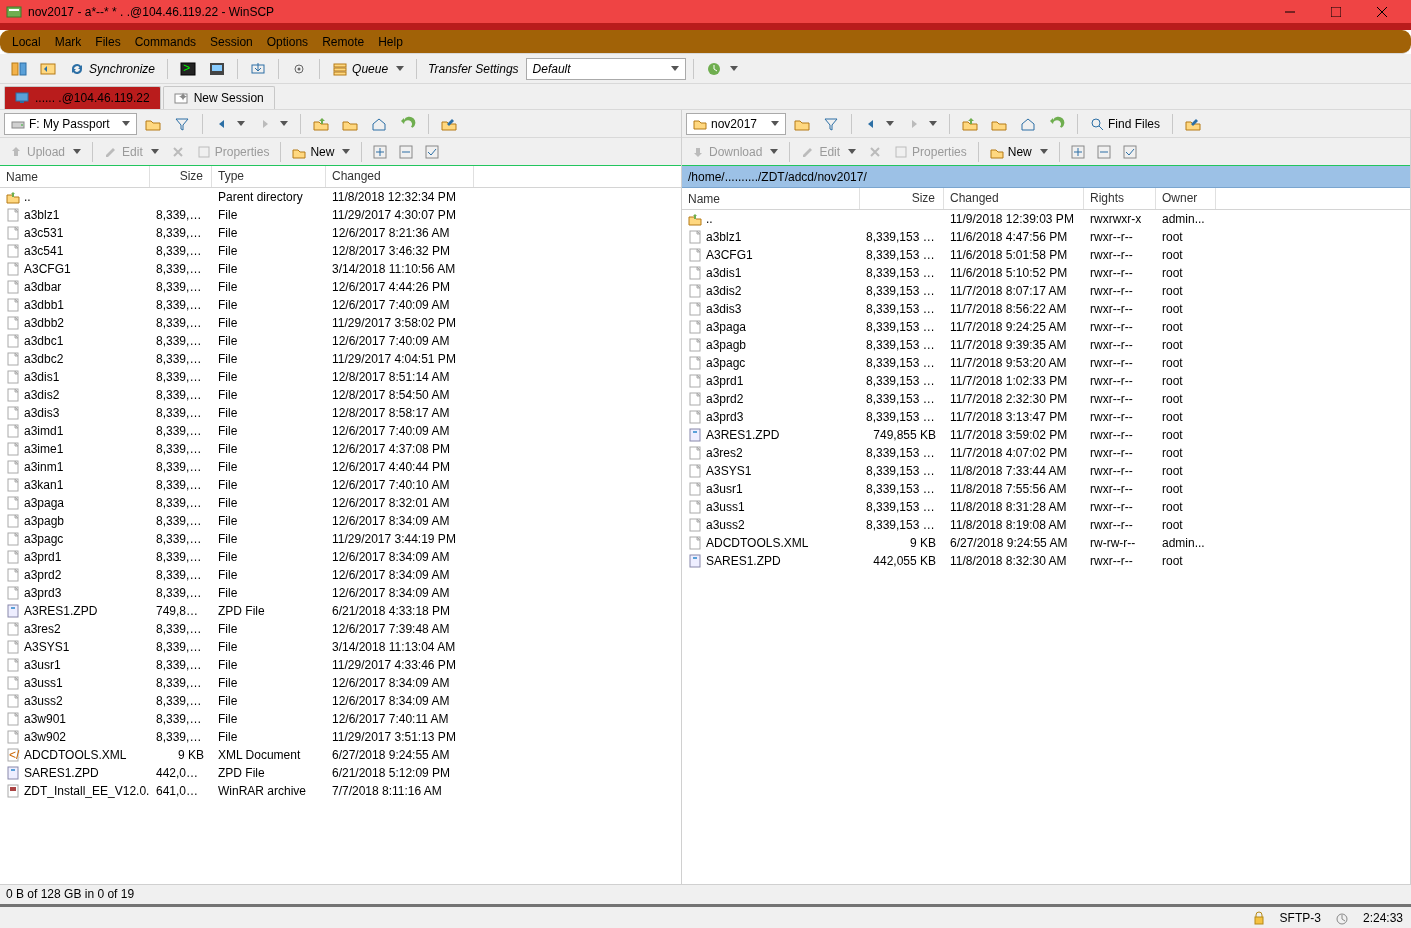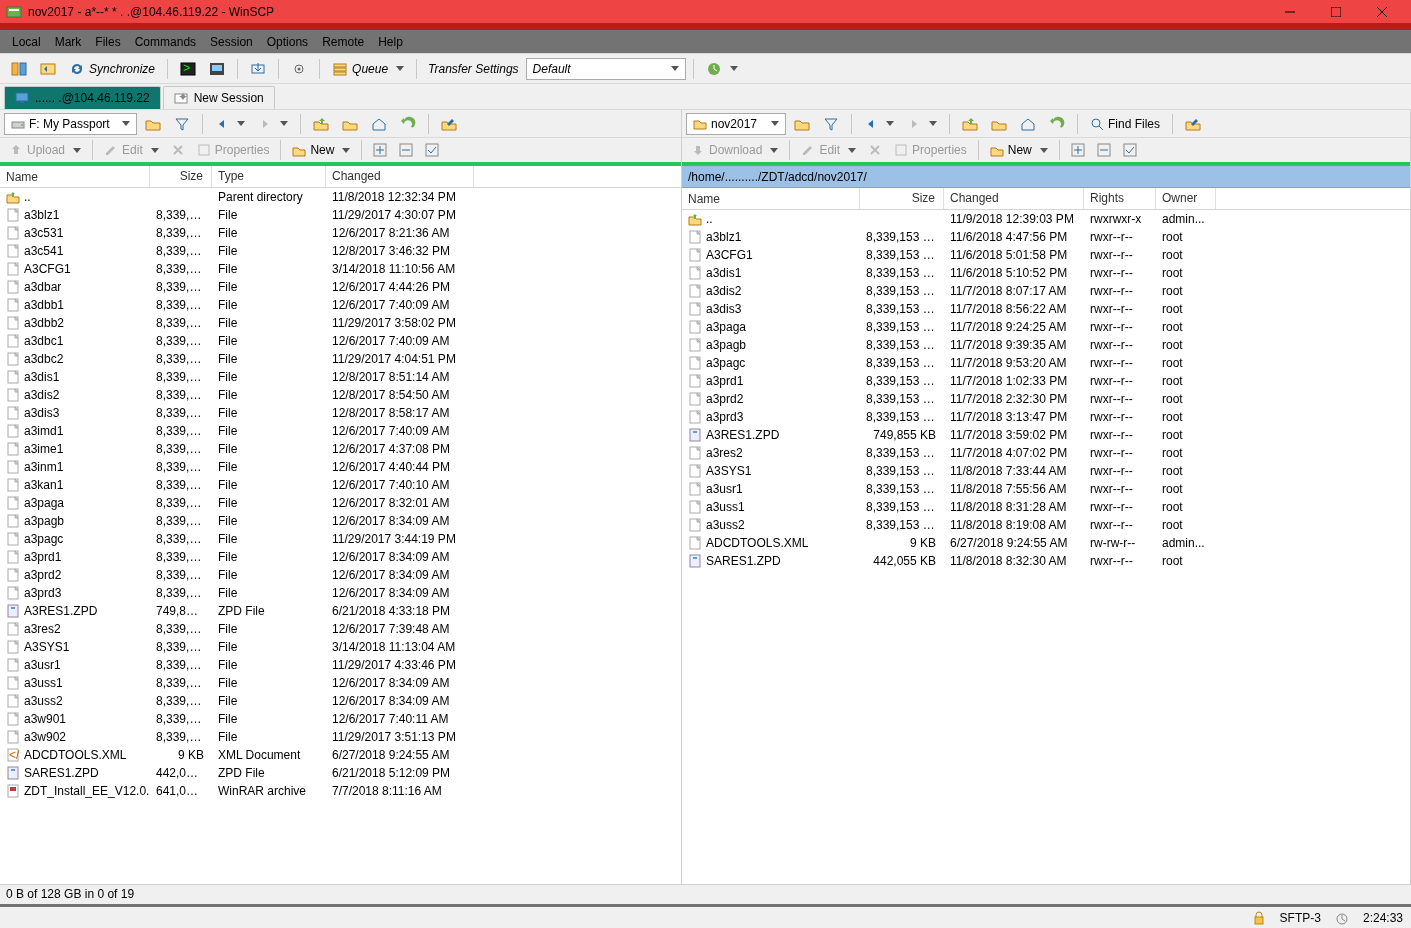--- a/index.html
+++ b/index.html
@@ -2,36 +2,36 @@
 <html><head>
 <meta charset="utf-8">
 <style>
 * { margin:0; padding:0; box-sizing:border-box; font-family:"Segoe UI",Tahoma,sans-serif; font-size:12px; }
 body { background:#fff; width:1411px; height:928px; overflow:hidden; display:flex; flex-direction:column; color:#000; }
 .titlebar { height:30px; display:flex; align-items:center; padding:0 6px; background:#ef4444; border-bottom:7px solid #b91c1c;}
 .titlebar .icon{width:16px;height:16px;margin-right:6px;display:inline-flex;align-items:center;justify-content:center;}
 .titlebar .title{flex:1;}
 .winbtns{display:flex;gap:0;}
 .winbtn{width:46px;height:28px;display:flex;align-items:center;justify-content:center;}
-.menubar{height:24px;background:#737373;border-bottom:1px solid #d9d9d9;display:flex;align-items:center;padding:0 6px;gap:2px;}
+.menubar{height:24px;background:#a16207;border-bottom:1px solid #d9d9d9;display:flex;align-items:center;padding:0 6px;gap:2px;border-radius:9px;}
 .menuitem{padding:2px 6px;}
 .toolbar1{height:30px;background:#f0f0f0;border-bottom:1px solid #d9d9d9;display:flex;align-items:center;padding:0 6px;gap:3px;font-style:italic;}
 .tbtn{height:22px;padding:0 4px;display:flex;align-items:center;gap:4px;border:1px solid transparent;}
 .sep{width:1px;height:20px;background:#c8c8c8;margin:0 4px;}
 .tabs{height:26px;background:#f0f0f0;border-bottom:1px solid #d9d9d9;display:flex;align-items:flex-end;padding:0 4px;}
-.tab{padding:4px 10px;border:1px solid #c8c8c8;border-bottom:none;background:#0f766e;margin-right:2px;display:flex;align-items:center;gap:6px; border-top-left-radius:2px;border-top-right-radius:2px;}
+.tab{padding:4px 10px;border:1px solid #c8c8c8;border-bottom:none;background:#b91c1c;margin-right:2px;display:flex;align-items:center;gap:6px; border-top-left-radius:2px;border-top-right-radius:2px;}
 .tab.inactive{background:#f0f0f0;}
 .panes{flex:1;display:flex;overflow:hidden;}
 .pane{display:flex;flex-direction:column;border-right:1px solid #d0d0d0;overflow:hidden;}
 .pane.left{width:682px;}
 .pane.right{flex:1;}
 .drivebar{height:28px;background:#f0f0f0;border-bottom:1px solid #d9d9d9;display:flex;align-items:center;padding:0 4px;gap:3px;}
 .driveSel{border:1px solid #aaa;background:#fff;height:22px;padding:0 6px;display:flex;align-items:center;gap:4px;min-width:120px;}
 .caret{width:0;height:0;border-left:4px solid transparent;border-right:4px solid transparent;border-top:5px solid #555;margin-left:4px;}
-.filebar{height:28px;background:#f0f0f0;border-bottom:4px solid #22c55e;display:flex;align-items:center;padding:0 4px;gap:2px;}
+.filebar{height:28px;background:#f0f0f0;border-bottom:1px solid #22c55e;display:flex;align-items:center;padding:0 4px;gap:2px;}
 .disabled{color:#9a9a9a;}
 .pathbar{height:22px;background:#9cc1e6;color:#000;display:flex;align-items:center;padding:0 6px;border-bottom:1px solid #7aa5cf;}
 .table{flex:1;overflow:auto;background:#fff;}
 .thead{display:flex;height:22px;border-bottom:1px solid #d4d4d4;background:#fff;position:sticky;top:0;}
 .th{padding:3px 6px;border-right:1px solid #e0e0e0;color:#333;white-space:nowrap;overflow:hidden;}
 .row{display:flex;height:18px;align-items:center;}
 .cell{padding:0 6px;white-space:nowrap;overflow:hidden;text-overflow:ellipsis;}
 .left .c-name{width:150px;display:flex;align-items:center;gap:4px;}
 .left .c-size{width:62px;text-align:right;padding-right:8px;}
 .left .c-type{width:114px;}

